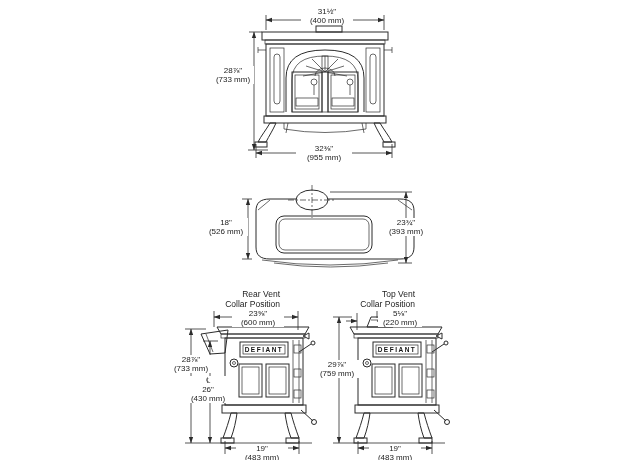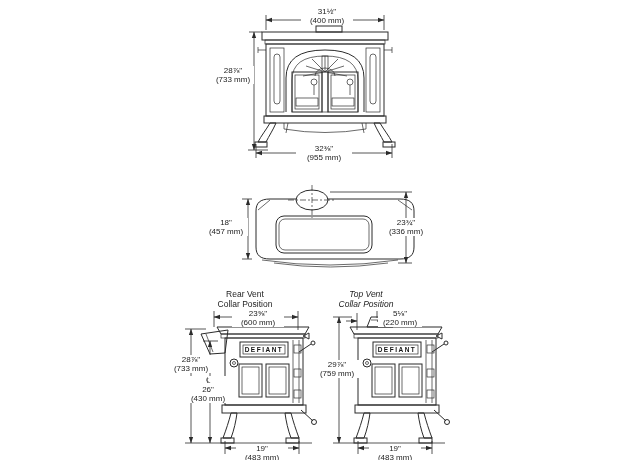--- a/index.html
+++ b/index.html
@@ -7,21 +7,21 @@
         font-family:"Liberation Sans", sans-serif;color:#1c1c1c;}
   svg{position:absolute;left:0;top:0;}
   .ln{fill:none;stroke:#2b2b2b;stroke-width:1;}
   .thin{fill:none;stroke:#2b2b2b;stroke-width:0.7;}
   .dim{fill:none;stroke:#2b2b2b;stroke-width:0.8;}
   .cl{fill:none;stroke:#2b2b2b;stroke-width:0.7;stroke-dasharray:6 2 2 2;}
   .fillw{fill:#fff;stroke:#2b2b2b;stroke-width:1;}
   .lbl{position:absolute;font-size:8px;line-height:9px;text-align:center;
        background:#fff;color:#1c1c1c;}
   .lbl span{display:block;}
-  .title{position:absolute;font-size:8.5px;line-height:10px;text-align:center;
+  .title{position:absolute;font-size:8.5px;line-height:10px;text-align:right;
          color:#1c1c1c;}
   .title span{display:block;}
   .brand{position:absolute;font-size:6.5px;line-height:9px;font-weight:bold;
          letter-spacing:1.5px;text-align:center;color:#111;}
 </style>
 </head>
 <body>
 
 <div id="page">
 
@@ -193,32 +193,32 @@
   <span>28⅞"</span>
   <span>(733 mm)</span>
 </div>
 <div class="lbl" style="left:296px;top:144px;width:56px;">
   <span>32⅜"</span>
   <span>(955 mm)</span>
 </div>
 
 <div class="lbl" style="left:204px;top:218px;width:44px;">
   <span>18"</span>
-  <span>(457 mm)</span>
+  <span>(526 mm)</span>
 </div>
 <div class="lbl" style="left:384px;top:218px;width:44px;">
   <span>23¾"</span>
-  <span>(336 mm)</span>
+  <span>(393 mm)</span>
 </div>
 
 <div class="title" style="left:210px;top:289px;width:70px;">
   <span>Rear Vent</span>
   <span>Collar Position</span>
 </div>
-<div class="title" style="left:331px;top:289px;width:70px;font-style:italic;">
+<div class="title" style="left:345px;top:289px;width:70px;">
   <span>Top Vent</span>
   <span>Collar Position</span>
 </div>
 
 <div class="lbl" style="left:232px;top:309px;width:52px;">
   <span>23⅝"</span>
   <span>(600 mm)</span>
 </div>
 <div class="lbl" style="left:168px;top:355px;width:46px;">
   <span>28⅞"</span>

